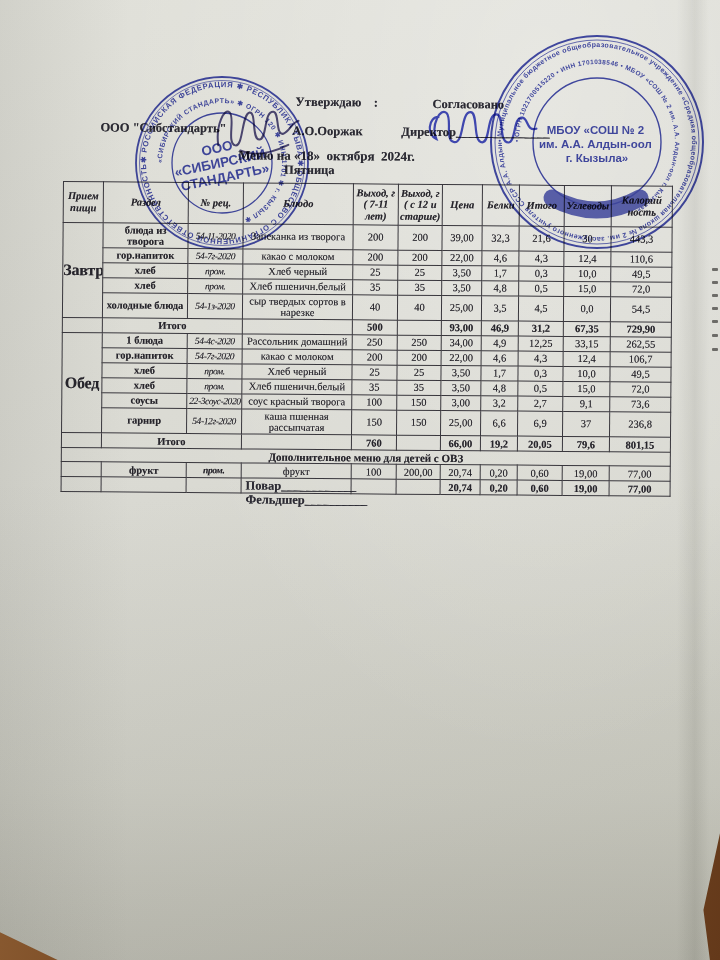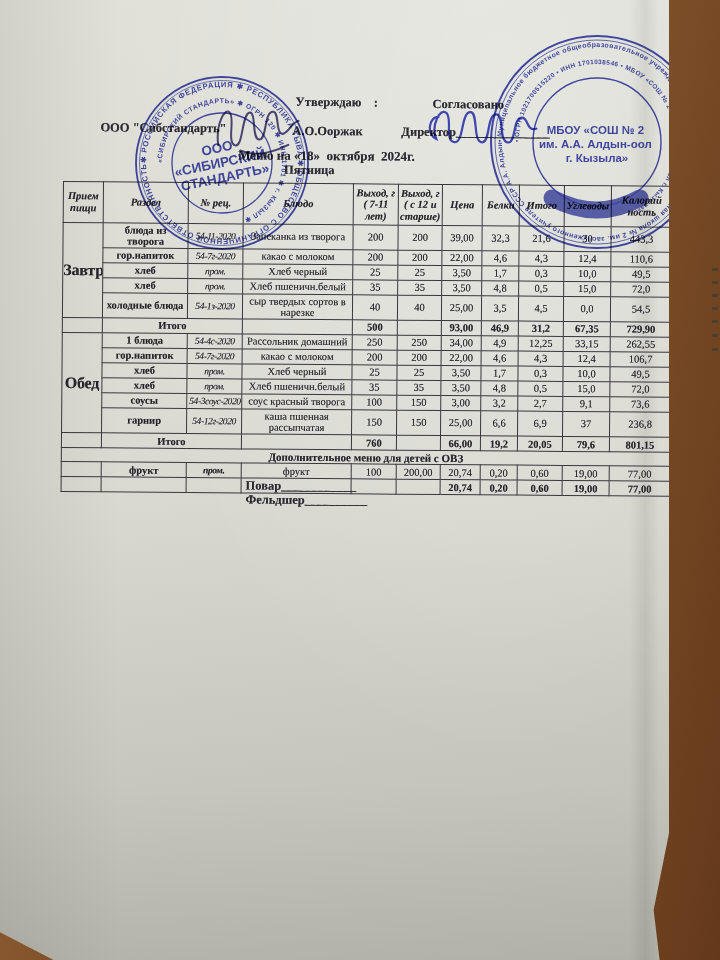--- a/index.html
+++ b/index.html
@@ -1,21 +1,21 @@
 <!DOCTYPE html>
 <html><head>
 <meta charset="utf-8">
 <style>
   html,body{margin:0;padding:0;}
   body{
     width:720px;height:960px;overflow:hidden;
     background:linear-gradient(100deg,#9a6a3e 0%,#7c4d26 30%,#8a5a30 62%,#64391a 100%);
     font-family:"Liberation Serif", serif;
   }
-  #photo{position:relative;width:661px;height:960px;padding-left:8px;}
+  #photo{position:relative;width:720px;height:960px;}
   .paper{
     position:absolute;inset:0;
     background:
       radial-gradient(ellipse at 75% 8%, rgba(255,255,255,0.28), rgba(255,255,255,0) 55%),
       linear-gradient(to right, rgba(70,70,60,0.10), rgba(0,0,0,0) 18%),
       linear-gradient(to right, rgba(0,0,0,0) 94%, rgba(40,40,30,0.10) 96.5%, rgba(0,0,0,0) 98.5%),
       linear-gradient(to bottom, rgba(0,0,0,0) 50%, rgba(70,70,55,0.10) 82%, rgba(60,58,45,0.20) 100%),
       linear-gradient(160deg,#e1e1da 0%,#dadad3 45%,#cfcfc5 100%);
     clip-path:polygon(0 0,100% 0,100% 86.8%,97.7% 94.8%,98.6% 100%,8% 100%,0 97.1%);
   }
@@ -207,21 +207,21 @@
               <td>35</td>
               <td>35</td>
               <td>3,50</td>
               <td>4,8</td>
               <td>0,5</td>
               <td>15,0</td>
               <td>72,0</td>
             </tr>
             <tr>
               <td class="b">соусы</td>
-              <td class="rec">54-3соус-2020</td>
+              <td class="rec">22-3соус-2020</td>
               <td class="l">соус красный творога</td>
               <td>100</td>
               <td>150</td>
               <td>3,00</td>
               <td>3,2</td>
               <td>2,7</td>
               <td>9,1</td>
               <td>73,6</td>
             </tr>
             <tr>

